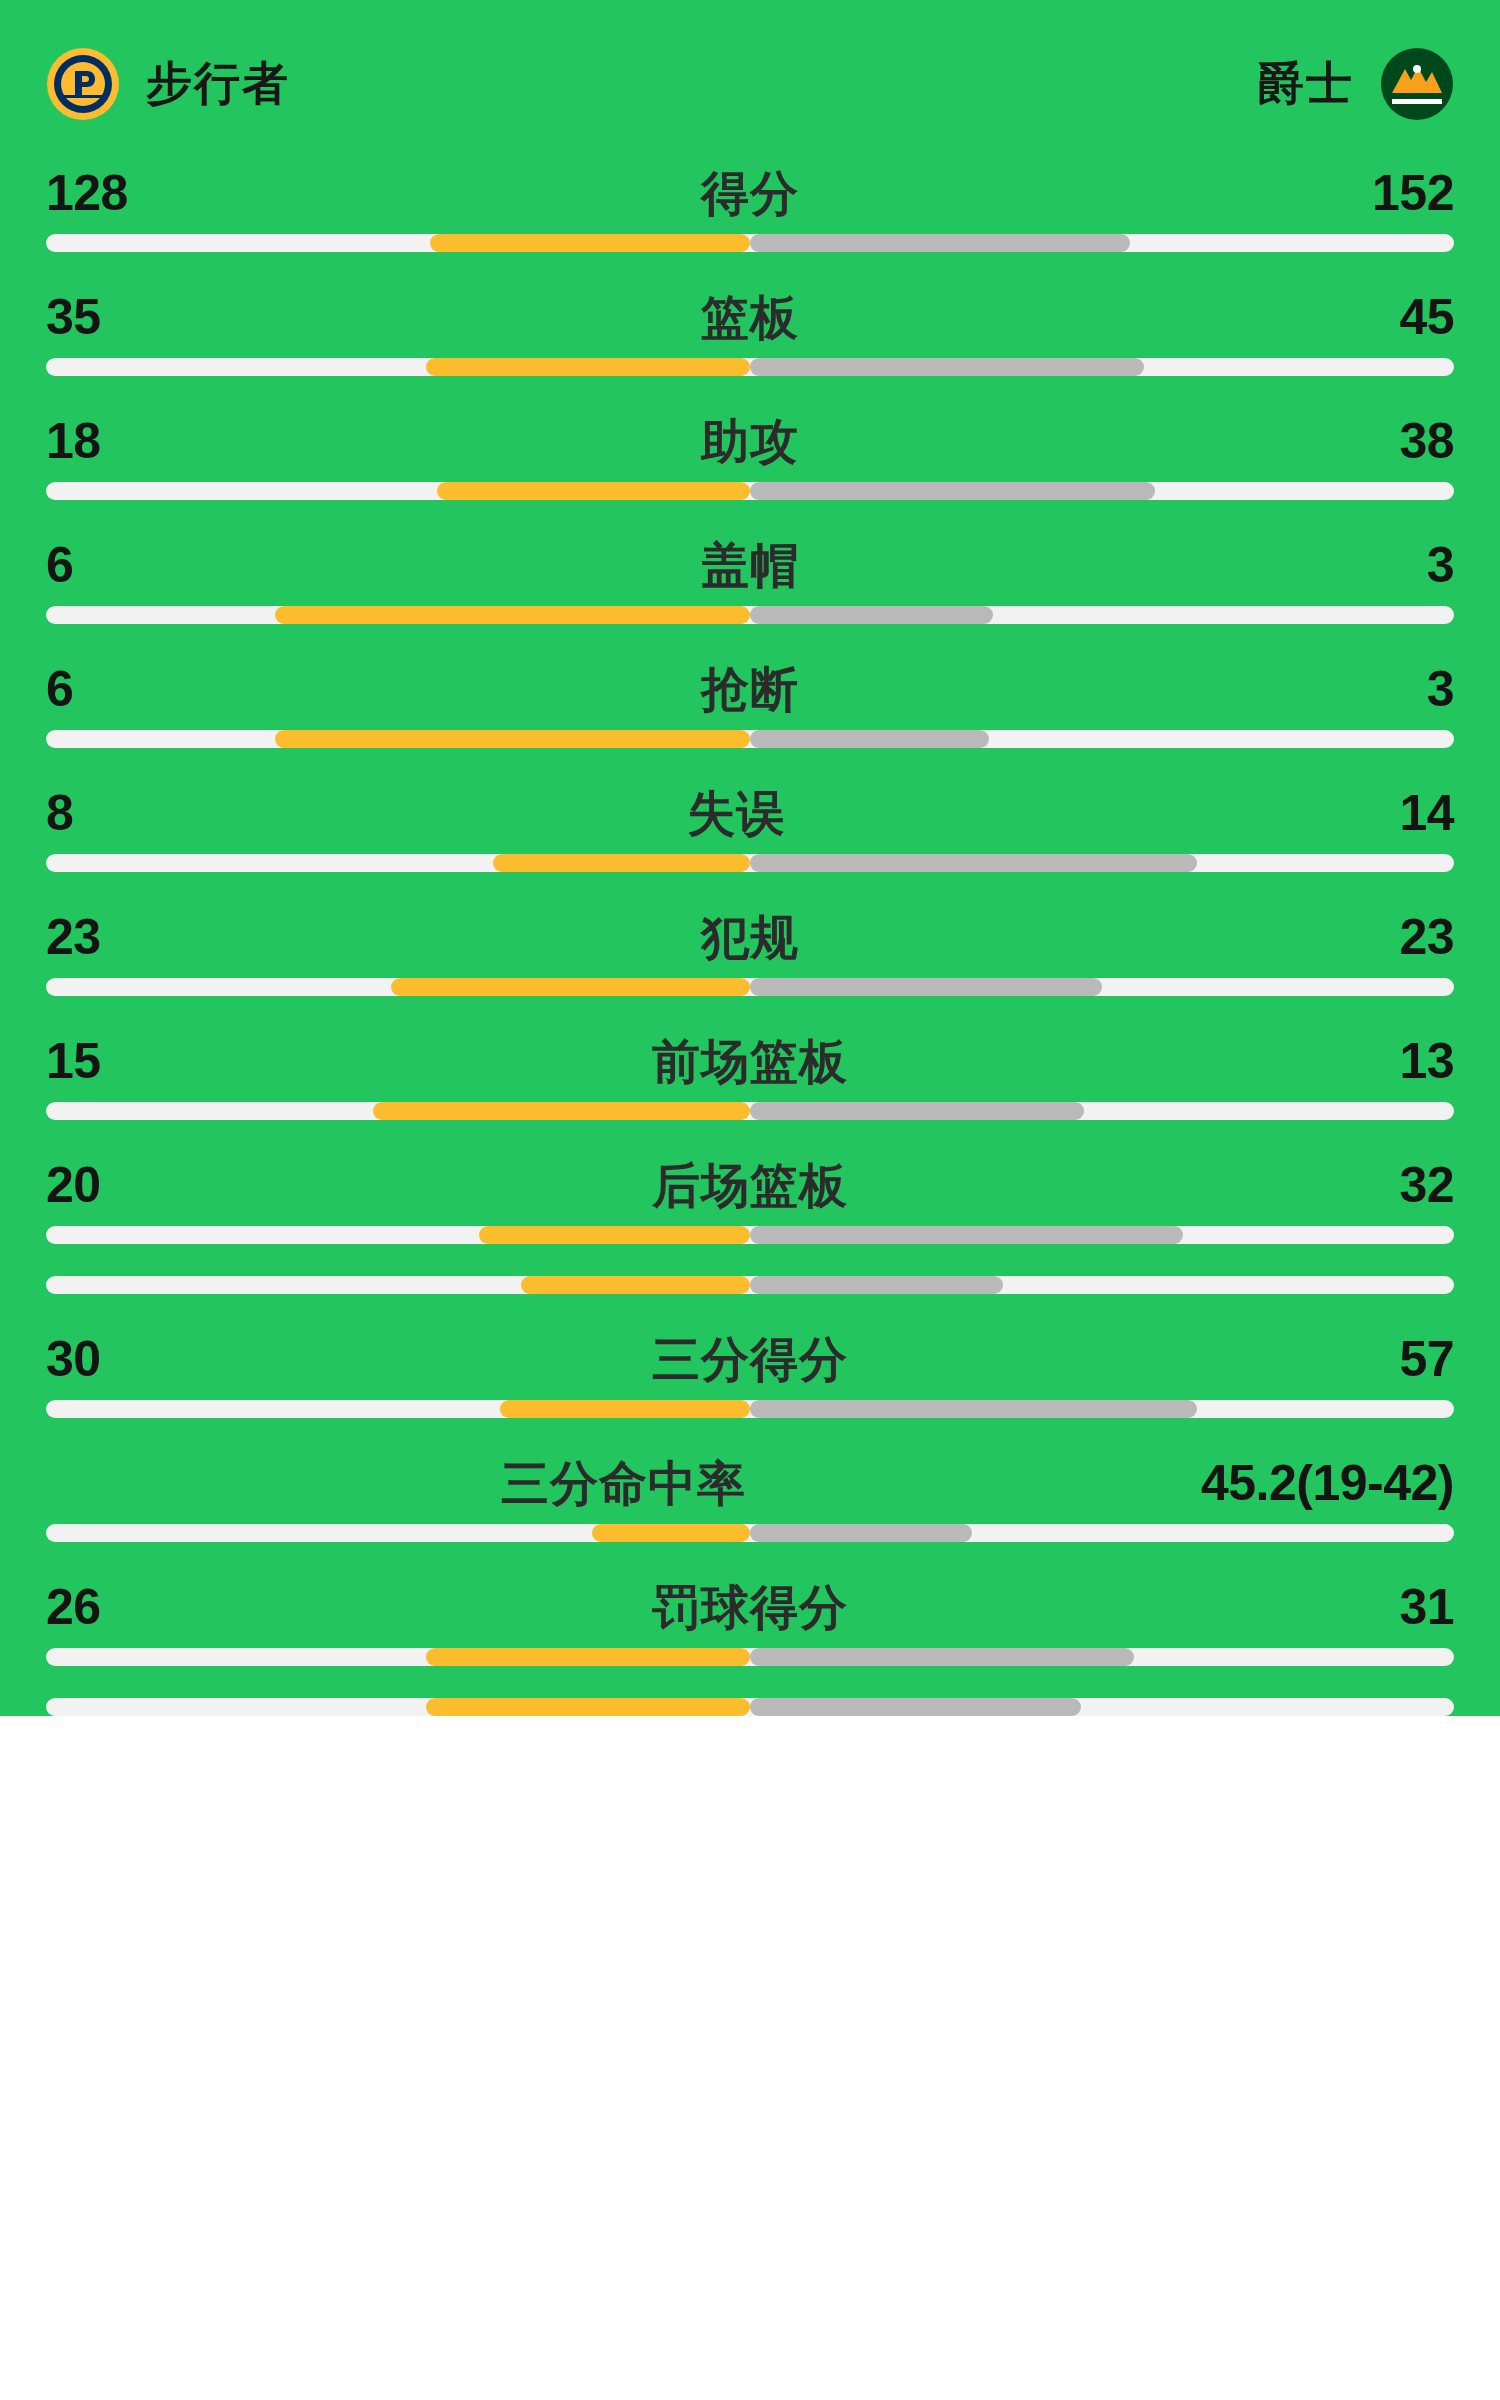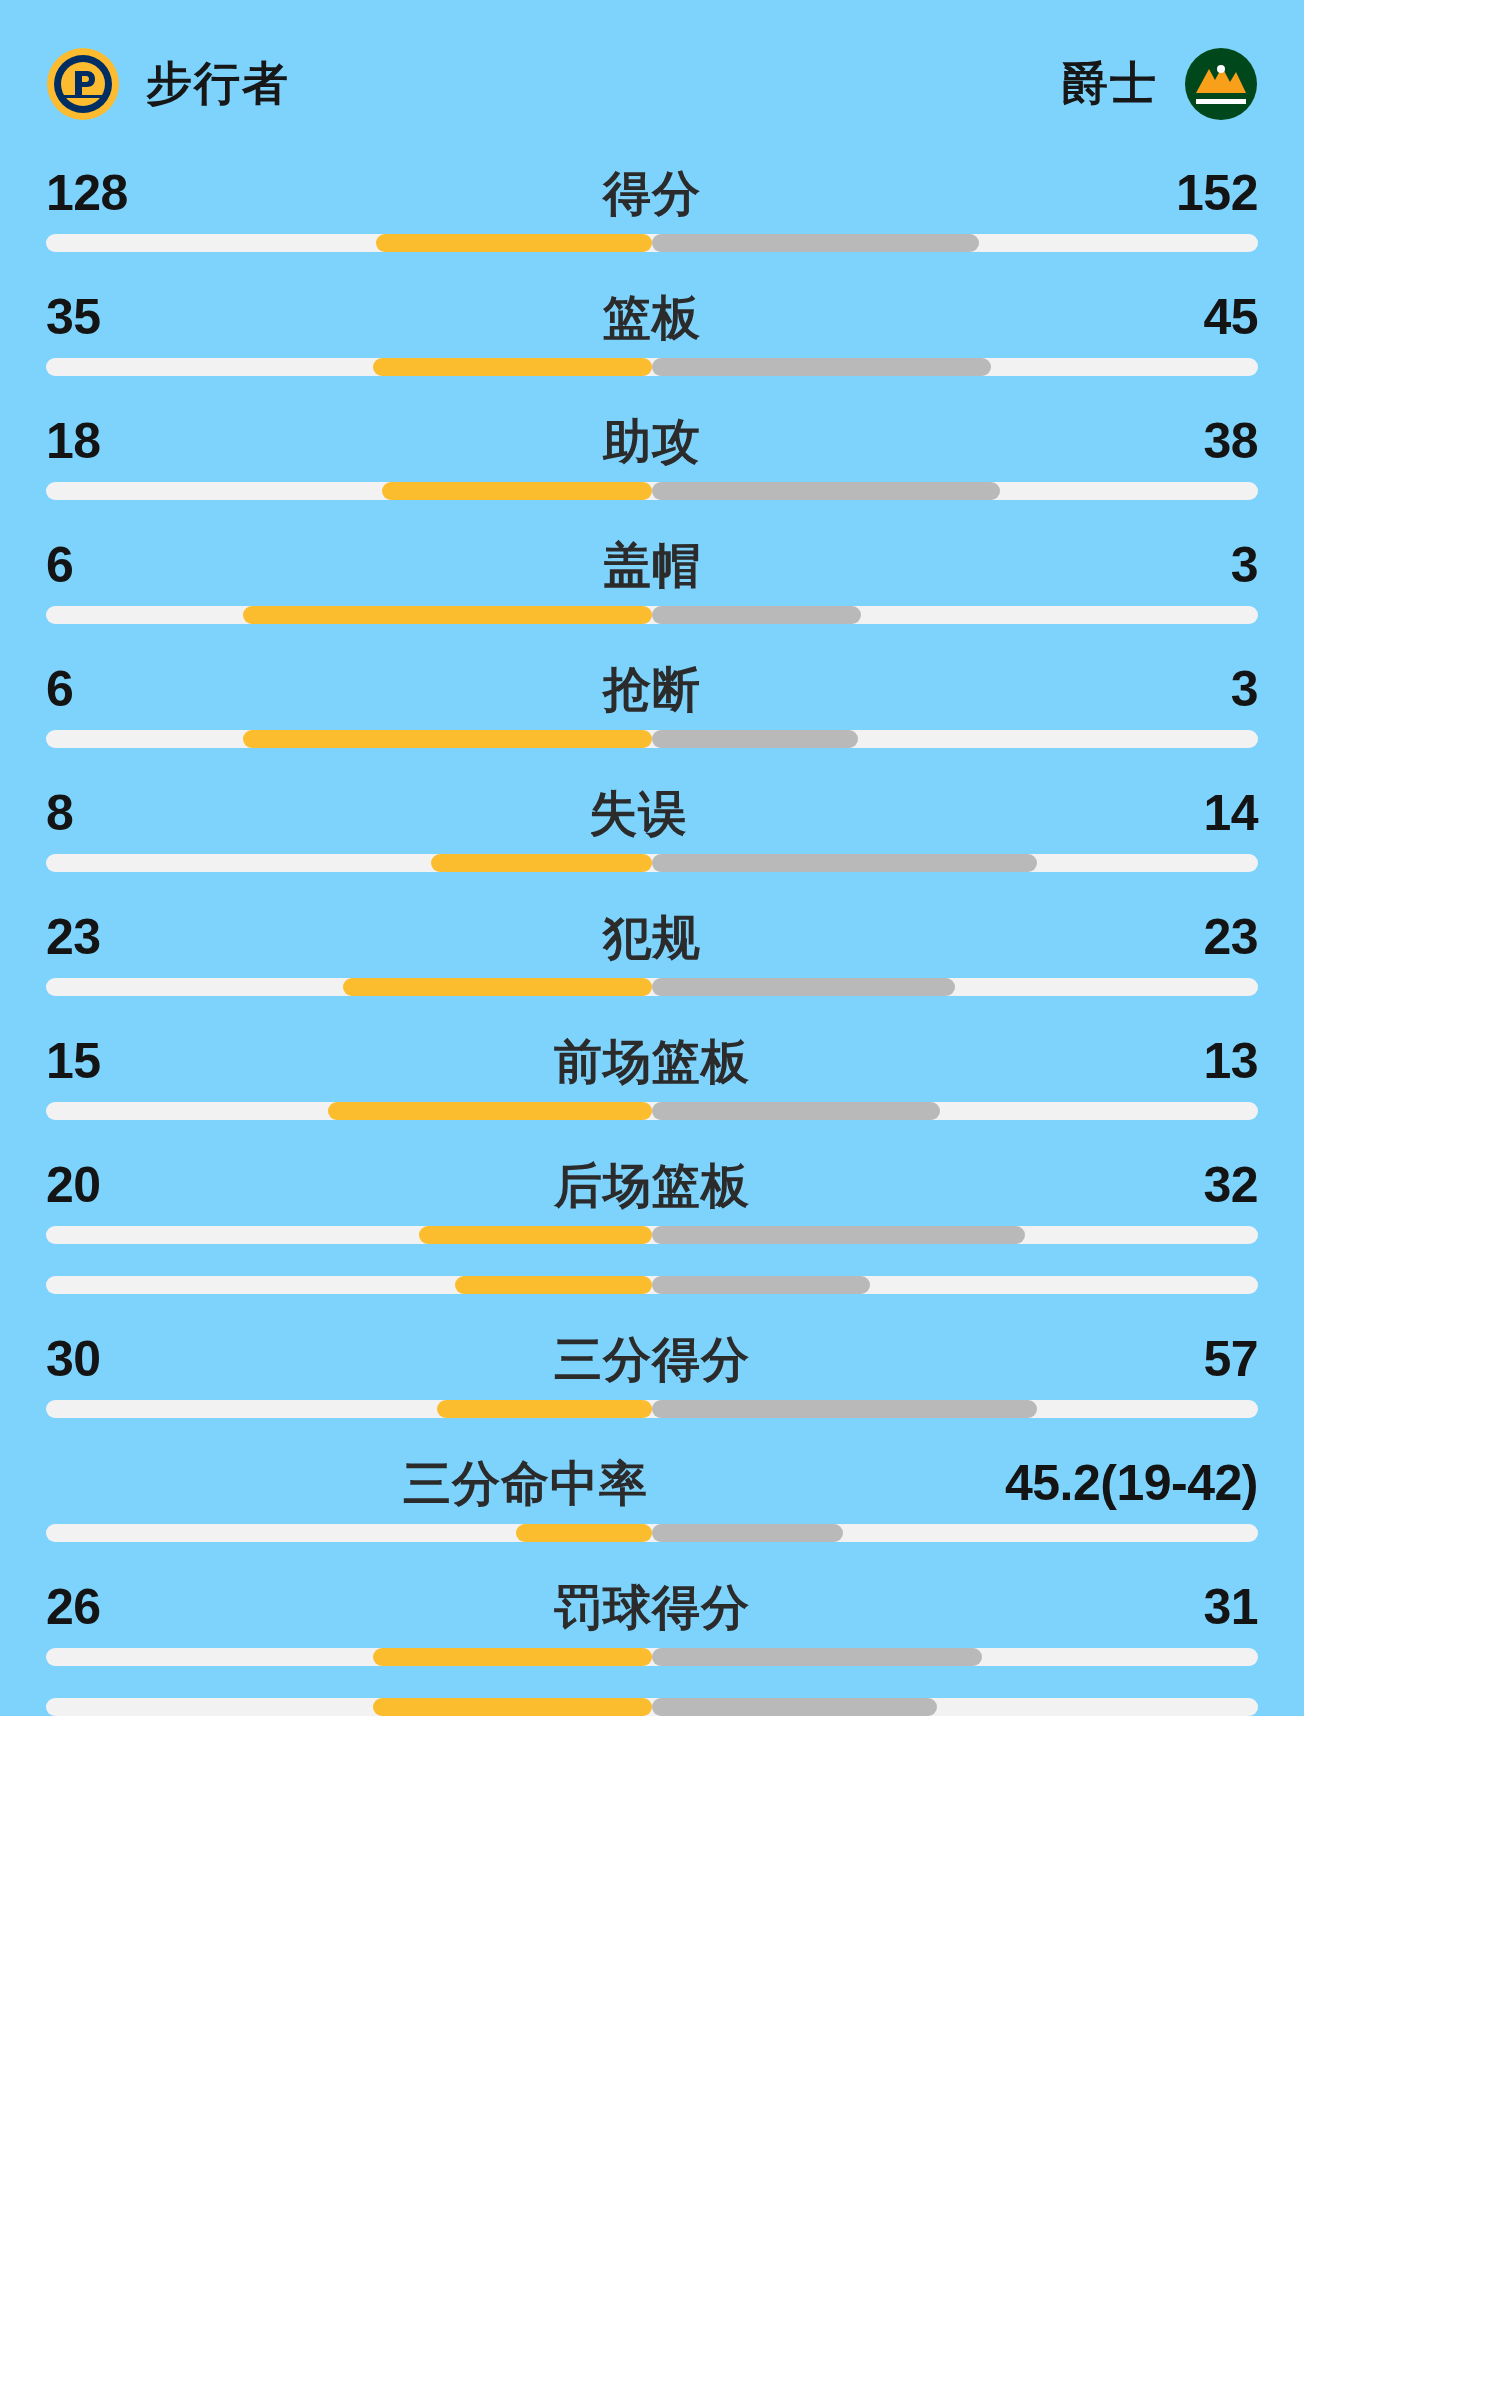--- a/index.html
+++ b/index.html
@@ -6,24 +6,24 @@
     margin: 0;
     padding: 0;
     background: #ffffff;
   }
   body {
     width: 1500px;
     font-family: "Liberation Sans", "DejaVu Sans", sans-serif;
     -webkit-font-smoothing: antialiased;
   }
   .page {
-    width: 1304px;
+    width: 1500px;
     box-sizing: border-box;
     padding: 28px 46px 0 46px;
-    background: #7dd3fc;
+    background: #22c55e;
   }
 
   
   .header {
     display: flex;
     align-items: center;
     justify-content: space-between;
     height: 112px;
   }
   .team {

